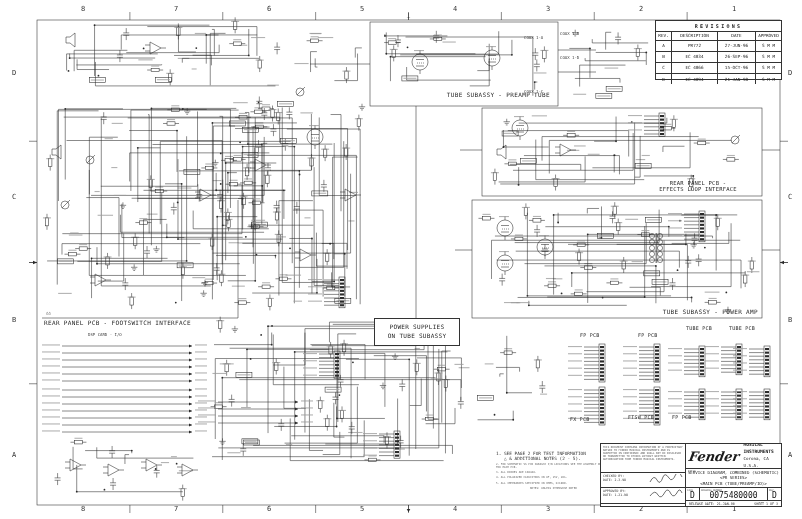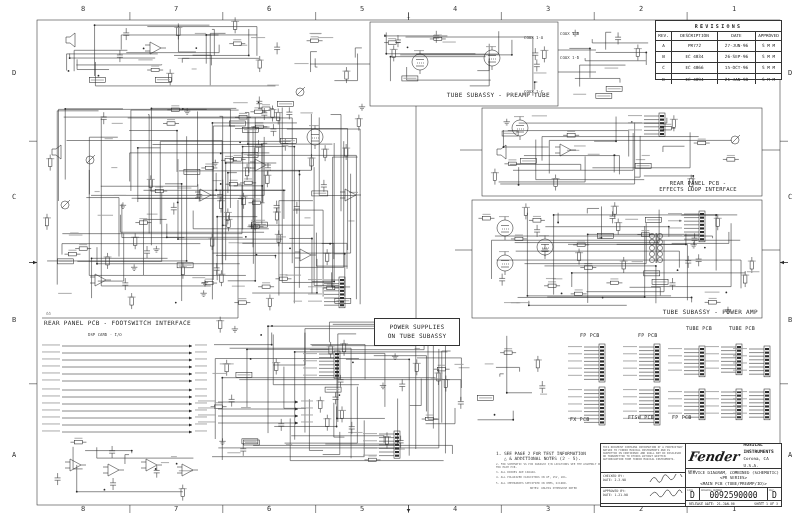--- a/index.html
+++ b/index.html
@@ -2123,21 +2123,21 @@
         <div>&lt;PR SERIES&gt;</div>
         <div>&lt;MAIN PCB (TUBE/PREAMP/IO)&gt;</div>
       </div>
       <div class="tb-cell" id="numrow">
         <div class="cell" style="width:13px">
           <span class="cap">SIZE</span>
           <span class="big">D</span>
         </div>
         <div class="cell" style="flex:1">
           <span class="cap">DRAWING NUMBER</span>
-          <span class="big">0092590000</span>
+          <span class="big">0075480000</span>
         </div>
         <div class="cell" style="width:13px">
           <span class="cap">REV.</span>
           <span class="big">D</span>
         </div>
       </div>
       <div class="tb-cell" id="releaserow">
         <span>RELEASE DATE:  21-JAN-98</span>
         <span>SHEET  1  OF  3</span>
       </div>

